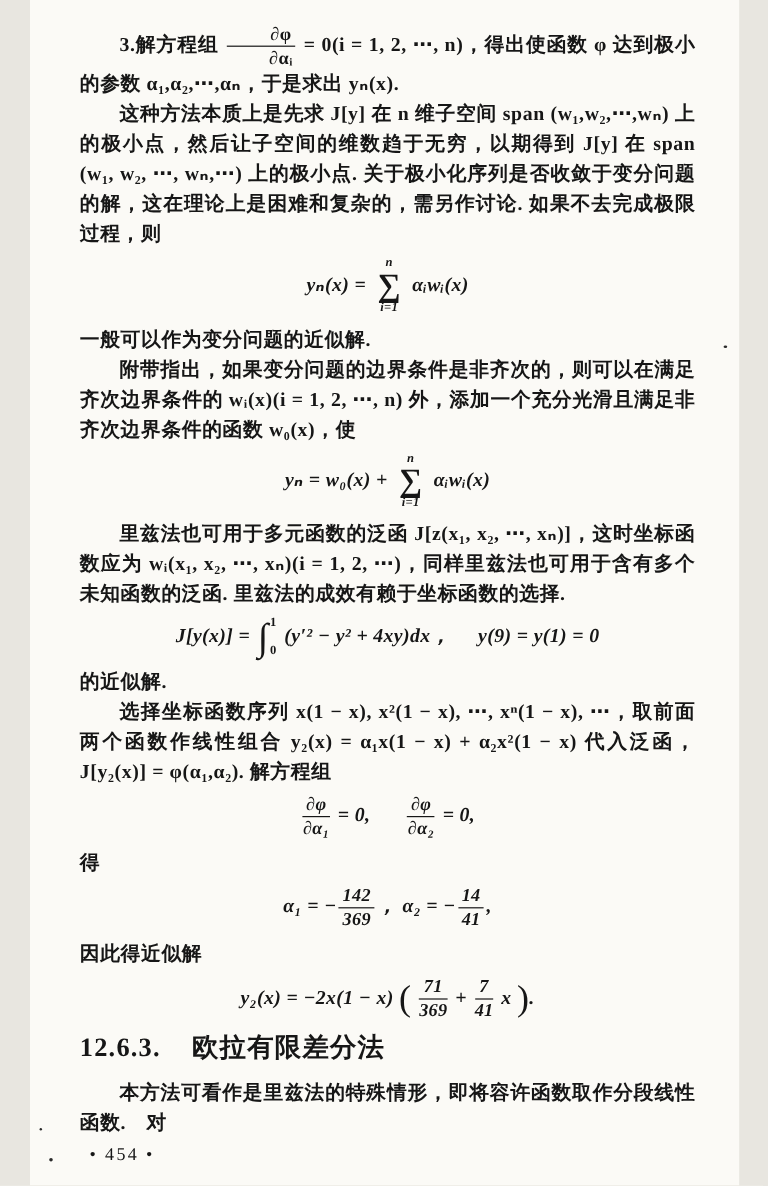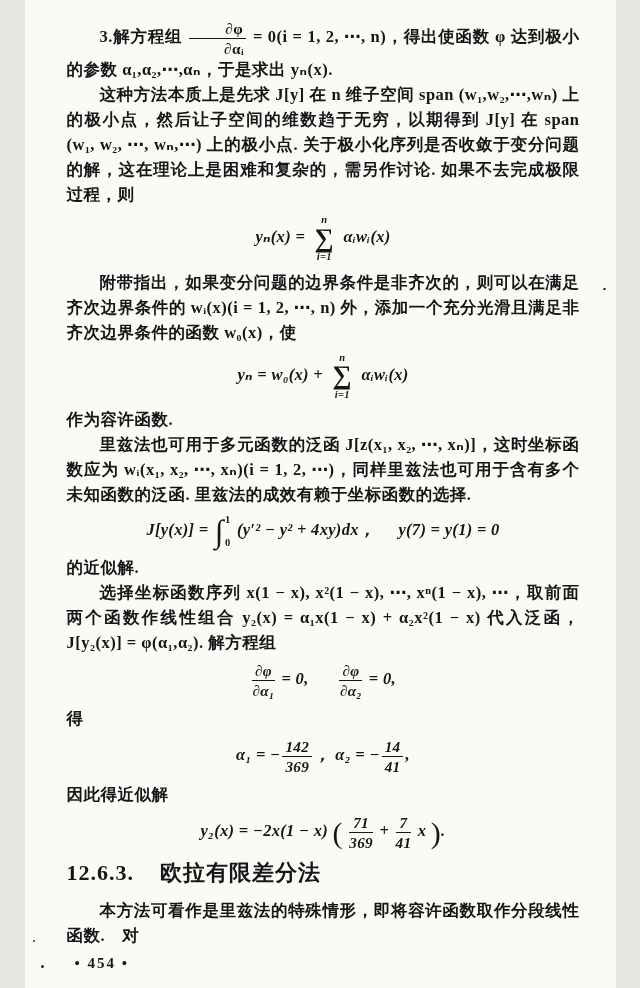--- a/index.html
+++ b/index.html
@@ -40,21 +40,21 @@
   }
   .bigparen { font-size:30px; font-weight:400; font-style:normal; vertical-align:middle; line-height:1; }
   .fgap { display:inline-block; width:20px; }
   .bcgap { display:inline-block; width:14px; }
   .section-heading {
     margin:4px 0 10px; font-size:22px; font-weight:700; letter-spacing:1px;
   }
   .heading-title { margin-left:26px; }
   .page-number {
     position:absolute; left:50px; bottom:16px;
-    font-size:15px; font-weight:700; letter-spacing:2px;
+    font-size:15px; font-weight:400; letter-spacing:2px;
   }
   .speckle { position:absolute; background:#2a2a2a; border-radius:50%; }
   .s1 { left:16px; bottom:20px; width:3px; height:3px; }
   .s2 { left:8px;  bottom:46px; width:2px; height:2px; }
   .s3 { right:10px; top:288px; width:3px; height:2px; }
 </style>
 </head>
 <body>
 
 <div class="page">
@@ -72,50 +72,50 @@
     <div class="formula math">
       <span>yₙ(x) =</span>
       <span class="bigop">
         <span class="op-upper">n</span>
         <span class="op-sym">∑</span>
         <span class="op-lower">i=1</span>
       </span>
       <span>αᵢwᵢ(x)</span>
     </div>
 
+    <p class="para">一般可以作为变分问题的近似解.</p>
 
     <p class="para indent">附带指出，如果变分问题的边界条件是非齐次的，则可以在满足齐次边界条件的 wᵢ(x)(i = 1, 2, ⋯, n) 外，添加一个充分光滑且满足非齐次边界条件的函数 w₀(x)，使</p>
 
     <div class="formula math">
       <span>yₙ = w₀(x) +</span>
       <span class="bigop">
         <span class="op-upper">n</span>
         <span class="op-sym">∑</span>
         <span class="op-lower">i=1</span>
       </span>
       <span>αᵢwᵢ(x)</span>
     </div>
 
-    <p class="para">作为容许函数.</p>
 
     <p class="para indent">里兹法也可用于多元函数的泛函 J[z(x₁, x₂, ⋯, xₙ)]，这时坐标函数应为 wᵢ(x₁, x₂, ⋯, xₙ)(i = 1, 2, ⋯)，同样里兹法也可用于含有多个未知函数的泛函. 里兹法的成效有赖于坐标函数的选择.</p>
 
 
     <div class="formula math">
       <span>J[y(x)] =</span>
       <span class="int-wrap">
         <span class="int-sym">∫</span>
         <span class="int-limits">
           <span>1</span>
           <span>0</span>
         </span>
       </span>
       <span>(y′² − y² + 4xy)dx，</span>
       <span class="bcgap"></span>
-      <span>y(7) = y(1) = 0</span>
+      <span>y(9) = y(1) = 0</span>
     </div>
 
     <p class="para">的近似解.</p>
 
     <p class="para indent">选择坐标函数序列 x(1 − x), x²(1 − x), ⋯, xⁿ(1 − x), ⋯，取前面两个函数作线性组合 y₂(x) = α₁x(1 − x) + α₂x²(1 − x) 代入泛函，J[y₂(x)] = φ(α₁,α₂). 解方程组</p>
 
     <div class="formula math">
       <span class="frac"><span class="num">∂φ</span><span class="den">∂α₁</span></span>
       <span>= 0,</span>
       <span class="fgap"></span>

